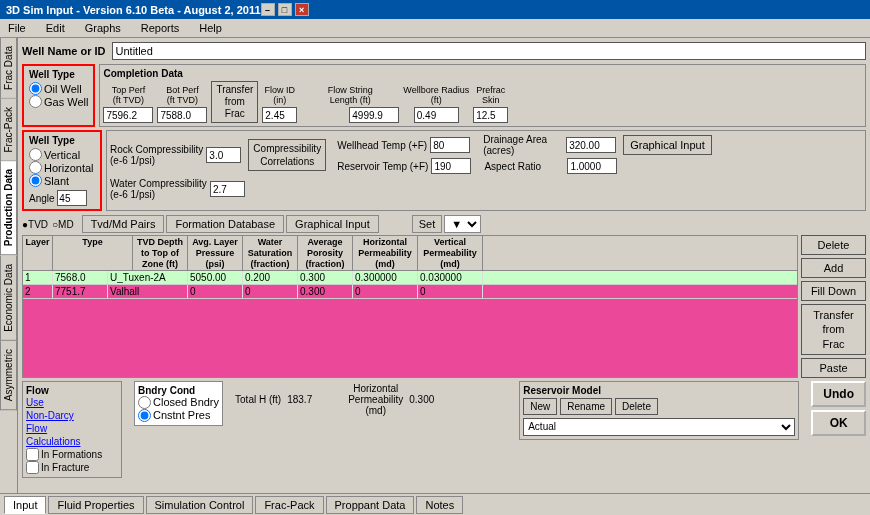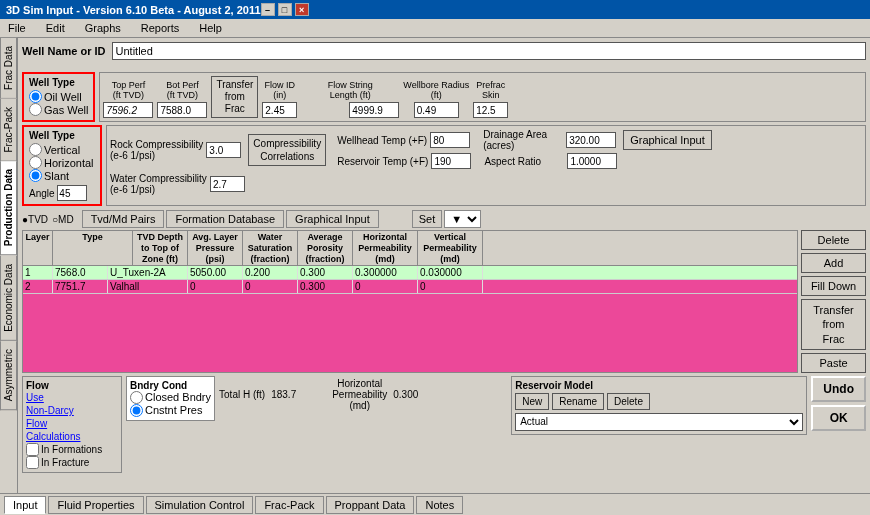--- a/index.html
+++ b/index.html
@@ -78,21 +78,21 @@
     .content-area {
       flex: 1;
       padding: 4px;
       background: #d4d0c8;
       overflow: hidden;
     }
 
     .well-row {
       display: flex;
       align-items: center;
-      margin-bottom: 12px;
+      margin-bottom: 4px;
       gap: 6px;
     }
     .well-label { font-size: 11px; font-weight: bold; }
     .well-input {
       flex: 1;
       height: 18px;
       border: 1px solid #555;
       background: white;
       padding: 0 3px;
       font-size: 11px;
@@ -277,21 +277,21 @@
     .c-tvd { width: 55px; }
     .c-type { width: 80px; }
     .c-avg { width: 55px; }
     .c-water { width: 55px; }
     .c-avg-por { width: 55px; }
     .c-hperm { width: 65px; }
     .c-vperm { width: 65px; }
 
     .bottom-row {
       display: flex;
-      gap: 4px;
+      gap: 12px;
       margin-top: 3px;
       align-items: flex-start;
     }
 
     .flow-box {
       border: 1px solid #888;
       padding: 3px;
       background: #d4d0c8;
       min-width: 100px;
     }
@@ -456,24 +456,25 @@
           <input type="radio" name="welltype" checked="" style="">
           <span>Oil Well</span>
         </label>
         <label class="radio-row">
           <input type="radio" name="welltype" style="">
           <span>Gas Well</span>
         </label>
       </div>
 
       <div class="completion-box">
+        <div class="completion-title">Completion Data</div>
         <div class="completion-fields">
           <div class="field-col">
             <div class="field-label">Top Perf<br>(ft TVD)</div>
-            <input class="field-input" type="text" style="width: 50px; font-style: italic;" value="7596.2">
+            <input class="field-input" type="text" style="width: 50px;" value="7596.2">
           </div>
           <div class="field-col">
             <div class="field-label">Bot Perf<br>(ft TVD)</div>
             <input class="field-input" type="text" style="width: 50px;" value="7588.0">
           </div>
           <div class="field-col">
             <button class="transfer-btn">Transfer<br>from<br>Frac</button>
           </div>
           <div class="field-col">
             <div class="field-label">Flow ID<br>(in)</div>

